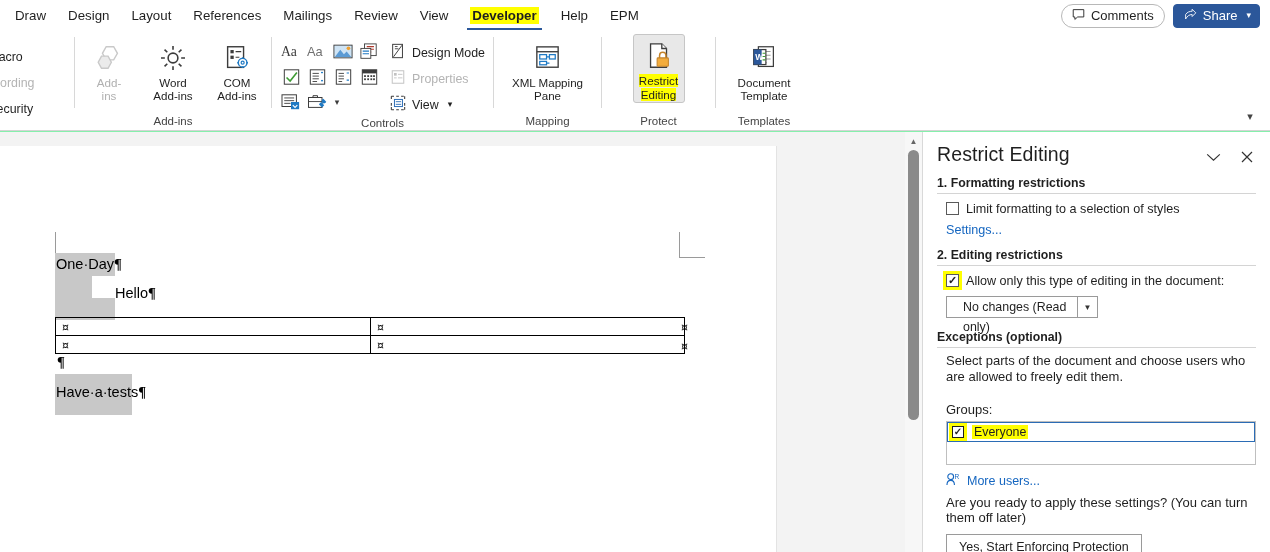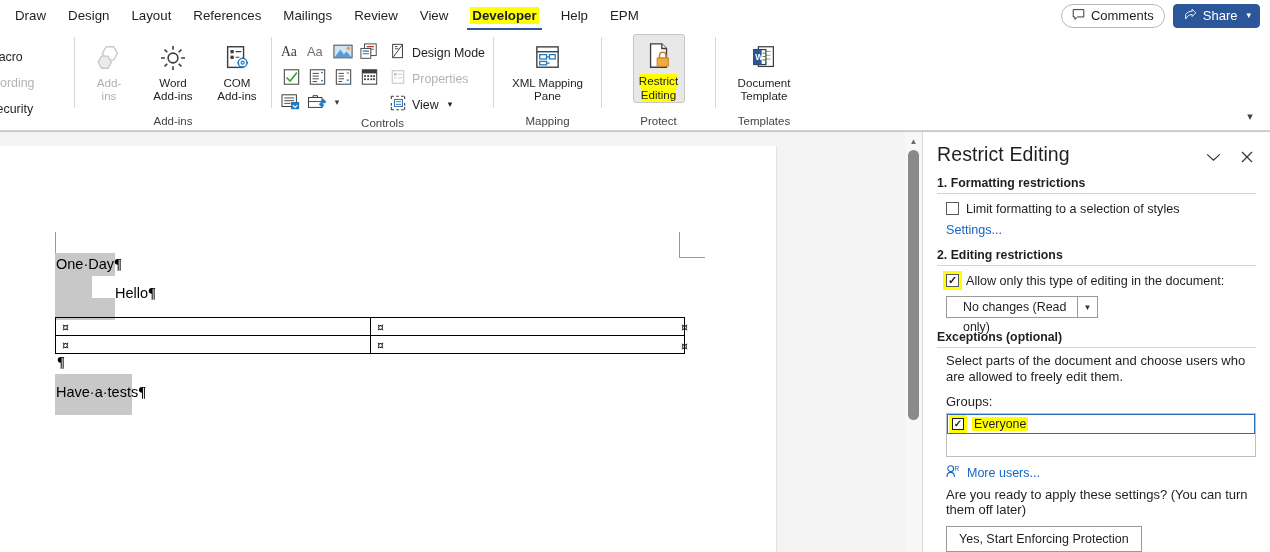--- a/index.html
+++ b/index.html
@@ -560,21 +560,21 @@
       </div>
       <div class="sel-box">
         <span class="txt">No changes (Read only)</span>
         <span class="dd">▼</span>
       </div>
     </div>
 
     <div class="sec-title" style="margin-top:12px;">Exceptions (optional)</div>
     <div class="pane-indent">
       <div class="body-txt">Select parts of the document and choose users who are allowed to freely edit them.</div>
-      <div class="body-txt" style="margin-top:10px;">Groups:</div>
+      <div class="body-txt" style="margin-top:18px;">Groups:</div>
       <div class="grp-box">
         <div class="grp-item">
           <span class="cbx2">
               <span class="tick">✓</span>
             </span>
           <span class="nm">Everyone</span>
         </div>
       </div>
       <div class="more-row">
         <span>

